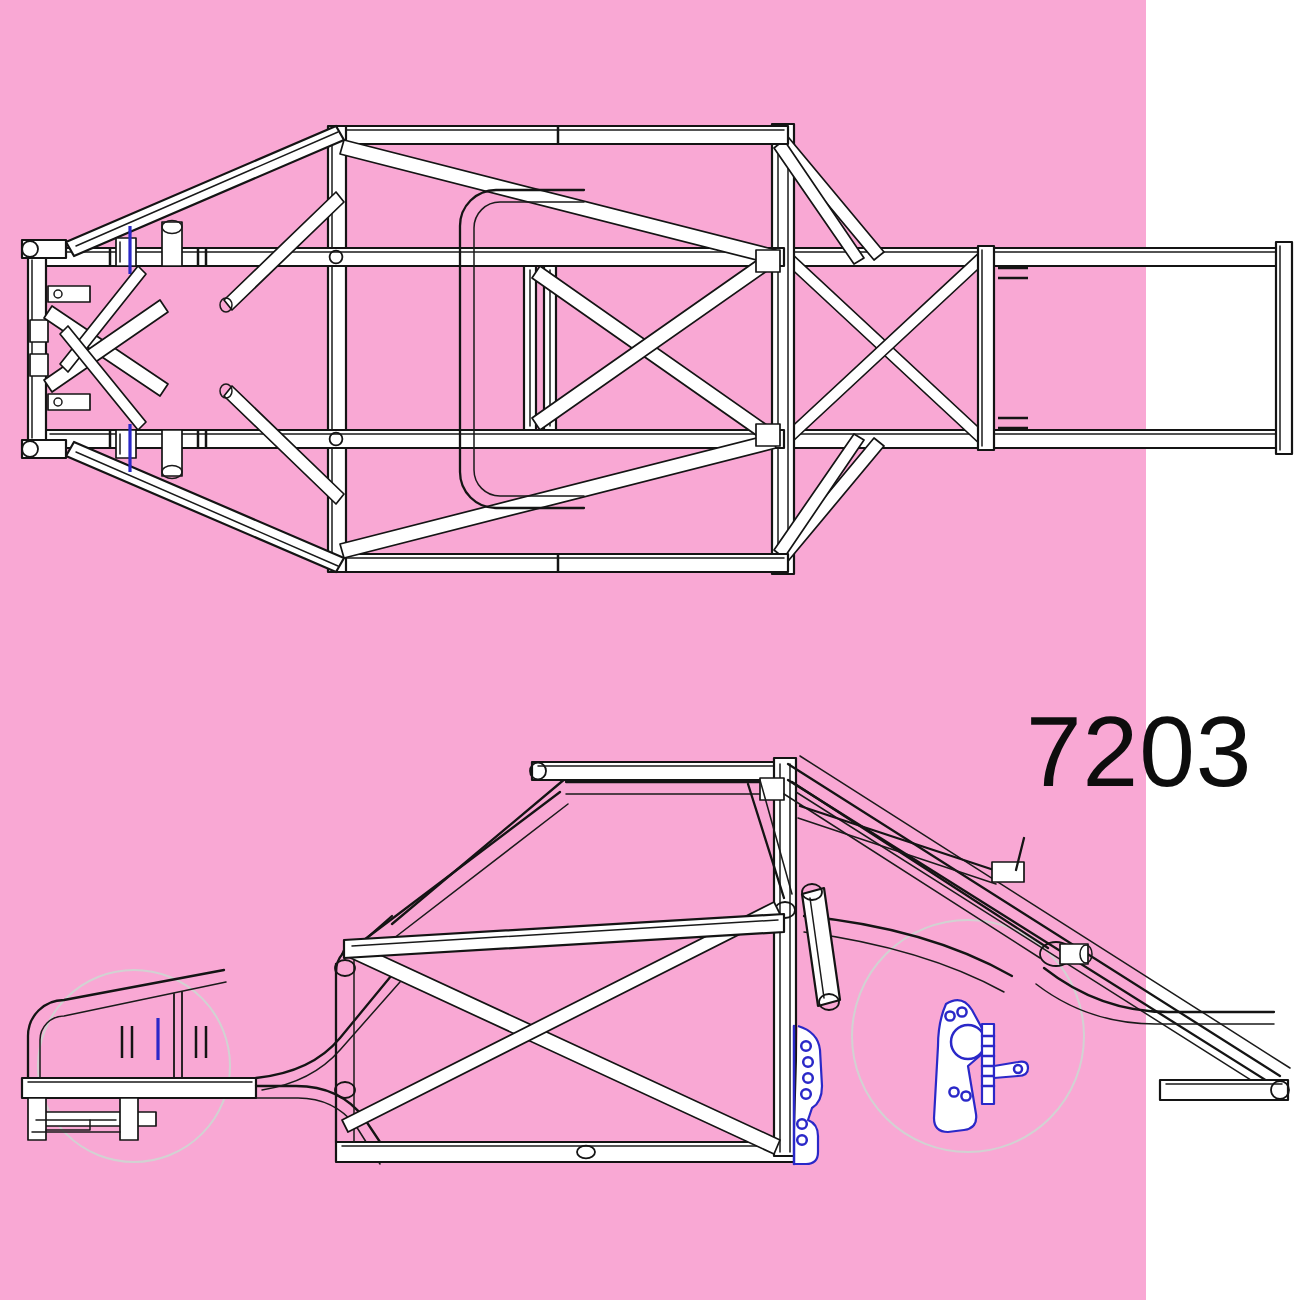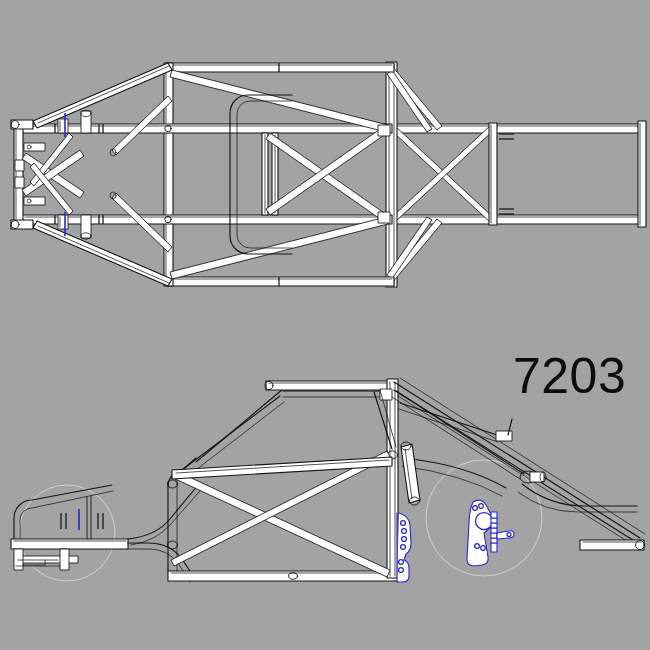--- a/index.html
+++ b/index.html
@@ -10,23 +10,23 @@
   }
   body {
     width: 650px;
     height: 650px;
     font-family: "Liberation Sans", sans-serif;
     overflow: hidden;
     position: relative;
   }
   #drawing-sheet {
     position: relative;
-    width: 650px;
+    width: 573px;
     height: 650px;
-    background: #a3a3a3;
+    background: #f9a8d4;
   }
   #cad-svg {
     display: block;
     width: 650px;
     height: 650px;
   }
   .tube        { fill: none; stroke: #141414; stroke-width: 1.15; stroke-linecap: round; stroke-linejoin: round; }
   .tube-thin   { fill: none; stroke: #141414; stroke-width: 0.9;  stroke-linecap: round; stroke-linejoin: round; }
   .tube-hair   { fill: none; stroke: #1a1a1a; stroke-width: 0.75; stroke-linecap: round; stroke-linejoin: round; }
   .tube-fill   { fill: #ffffff; stroke: #141414; stroke-width: 1.1; stroke-linejoin: round; }

